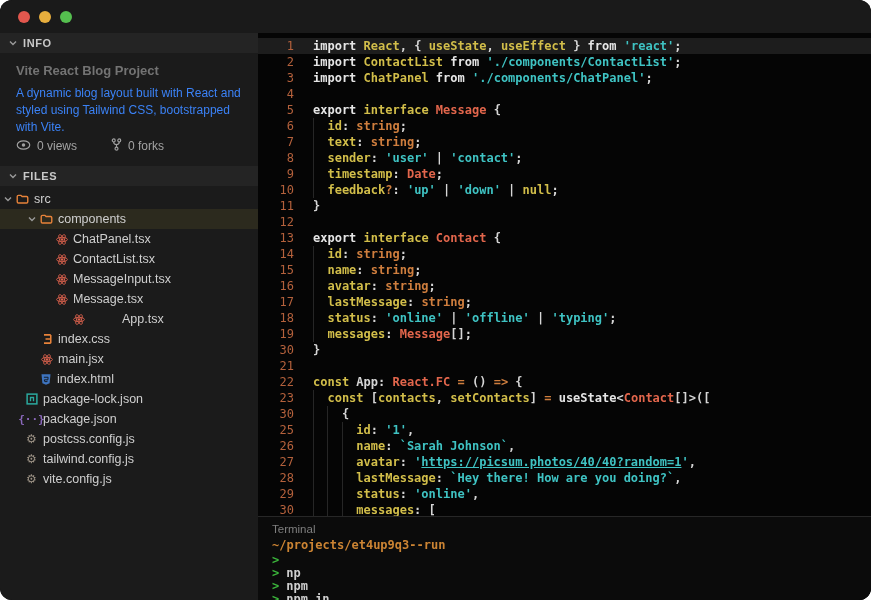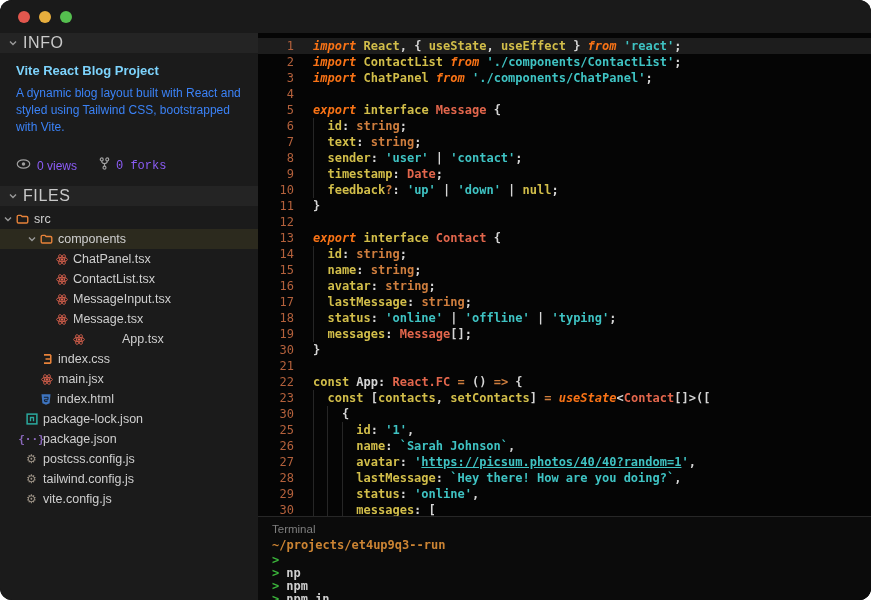--- a/index.html
+++ b/index.html
@@ -5,40 +5,40 @@
   html,body{margin:0;padding:0;background:#fff;width:871px;height:600px;overflow:hidden;}
   .window{width:871px;height:600px;border-radius:12px;overflow:hidden;background:#000;
           font-family:"Liberation Sans",sans-serif;display:flex;flex-direction:column;}
   
   .titlebar{height:33px;flex:0 0 33px;background:#1a1a1a;display:flex;align-items:center;padding-left:18px;}
   .tl{width:12px;height:12px;border-radius:50%;margin-right:9px;}
   
   .mainrow{flex:1;display:flex;min-height:0;}
   .sidebar{width:258px;flex:0 0 258px;background:#1b1b1b;color:#ccc;overflow:hidden;}
   .sechead{height:20px;background:#242424;display:flex;align-items:center;padding-left:8px;gap:5px;}
-  .sechead .seclabel{font-size:16px;font-weight:normal;letter-spacing:.6px;color:#c9c9c9;}
+  .sechead .seclabel{font-size:11px;font-weight:bold;letter-spacing:.6px;color:#c9c9c9;}
   .infobody{padding:10px 16px 6px 16px;}
-  .ititle{font-size:13px;font-weight:bold;color:#7dd3fc;margin-bottom:7px;}
+  .ititle{font-size:13px;font-weight:bold;color:#737373;margin-bottom:7px;}
   .idesc{font-size:12px;line-height:17px;color:#3b82f6;max-width:226px;}
-  .istats{display:flex;align-items:center;gap:8px;margin-top:21px;color:#8b5cf6;font-size:12px;padding-bottom:6px;}
+  .istats{display:flex;align-items:center;gap:20px;margin-top:2px;color:#a3a3a3;font-size:12px;padding-bottom:6px;}
   .istat{display:flex;align-items:center;gap:6px;}
-  .istat + .istat{margin-left:14px;font-family:Liberation Mono, monospace;}
+  .istat + .istat{margin-left:14px;}
   .tree{padding-top:3px;}
   .trow{height:20px;display:flex;align-items:center;font-size:12.5px;color:#cfcfcf;cursor:pointer;white-space:nowrap;}
   .trow.sel{background:#2c2a1e;}
   .tic{width:15px;flex:0 0 15px;display:inline-flex;align-items:center;justify-content:center;}
   .tlabel{margin-left:4px;}
   
   .editcol{flex:1;display:flex;flex-direction:column;min-width:0;background:#050505;}
   .editor{flex:1;overflow:hidden;padding-top:5px;font-family:"DejaVu Sans Mono",monospace;font-size:12px;font-weight:bold;}
   .cl{height:16px;line-height:16px;display:flex;}
   .cl.hl{background:#1d1d1d;}
   .ln{width:36px;flex:0 0 36px;text-align:right;color:#b4613c;font-weight:normal;padding-right:0;}
   .ct{white-space:pre;margin-left:19px;}
-  .tk-k{color:#f97316;font-style:italic;}
+  .tk-k{color:#e5e5e5;}
   .tk-y{color:#d2be4a;}
   .tk-t{color:#e2664c;}
   .tk-b{color:#cf7e3e;}
   .tk-s{color:#3fc3c3;}
   .tk-u{color:#3fc3c3;text-decoration:underline;}
   .tk-w{color:#d6d6d6;}
   .tk-i{display:inline-block;width:2ch;box-sizing:border-box;border-left:1px solid #262626;}
   
   .terminal{flex:0 0 83px;height:83px;border-top:1px solid #272727;background:#0b0b0b;overflow:hidden;padding-left:14px;}
   .termlabel{font-size:11.5px;color:#7f7f7f;padding:6px 0 4px 0;}

